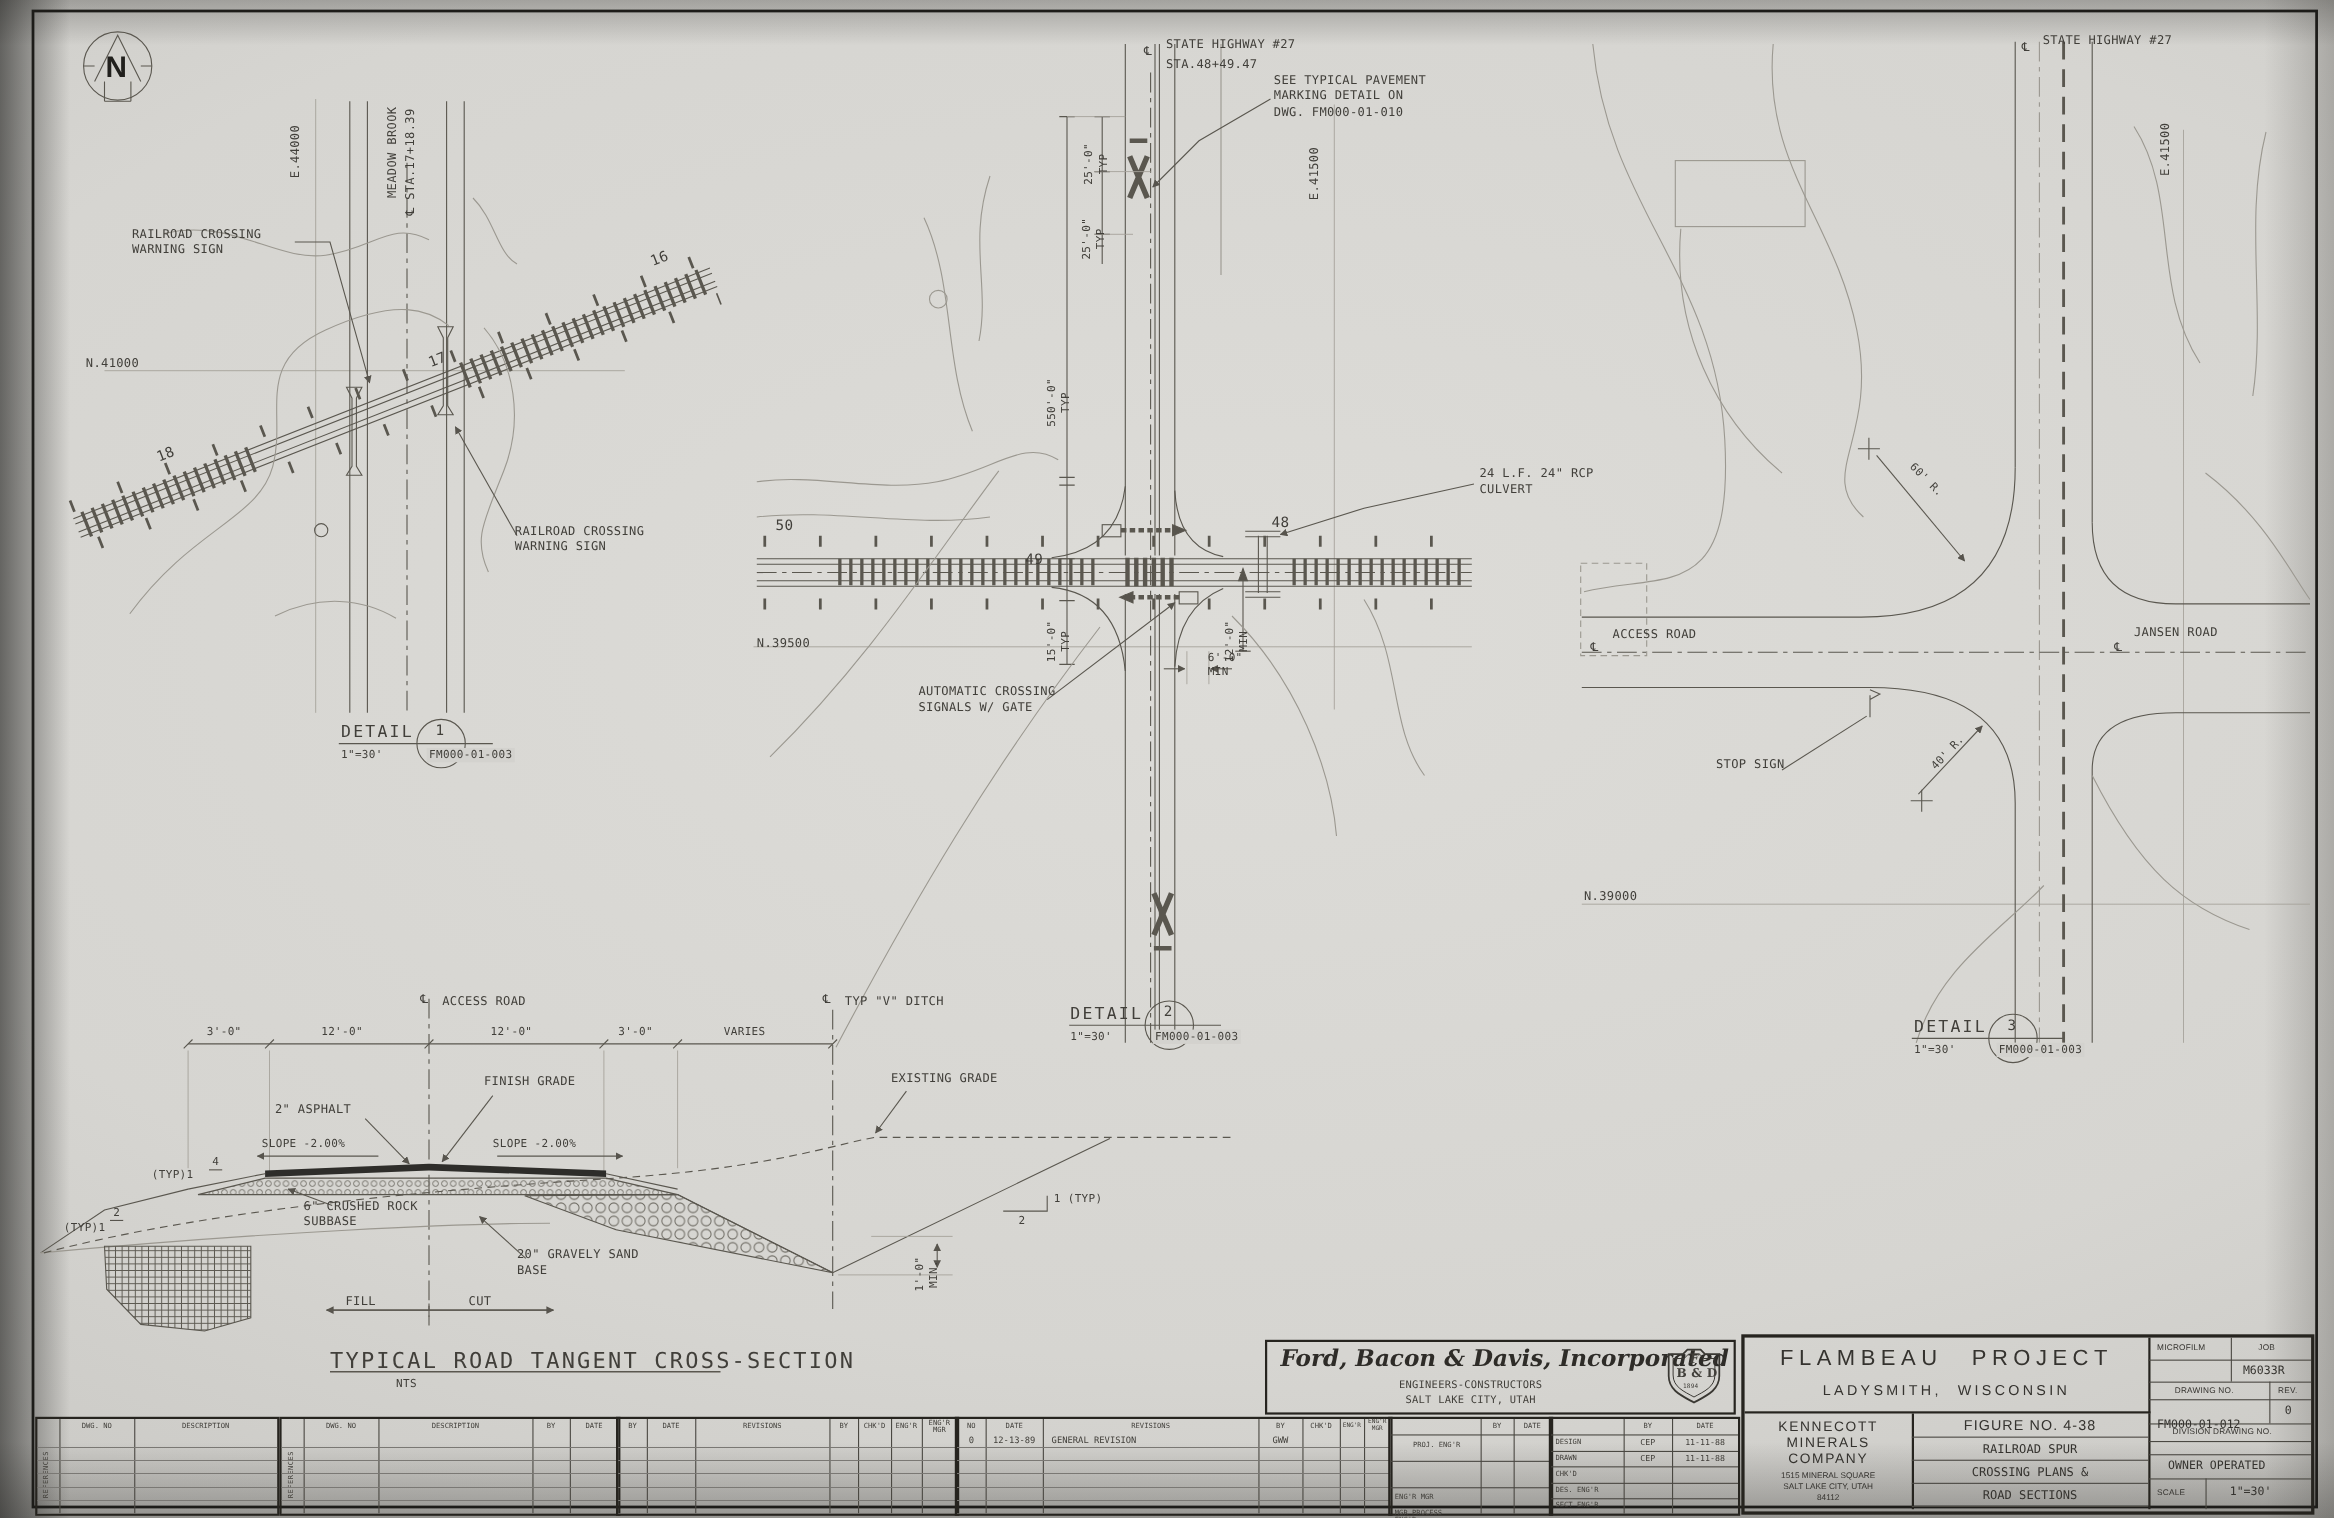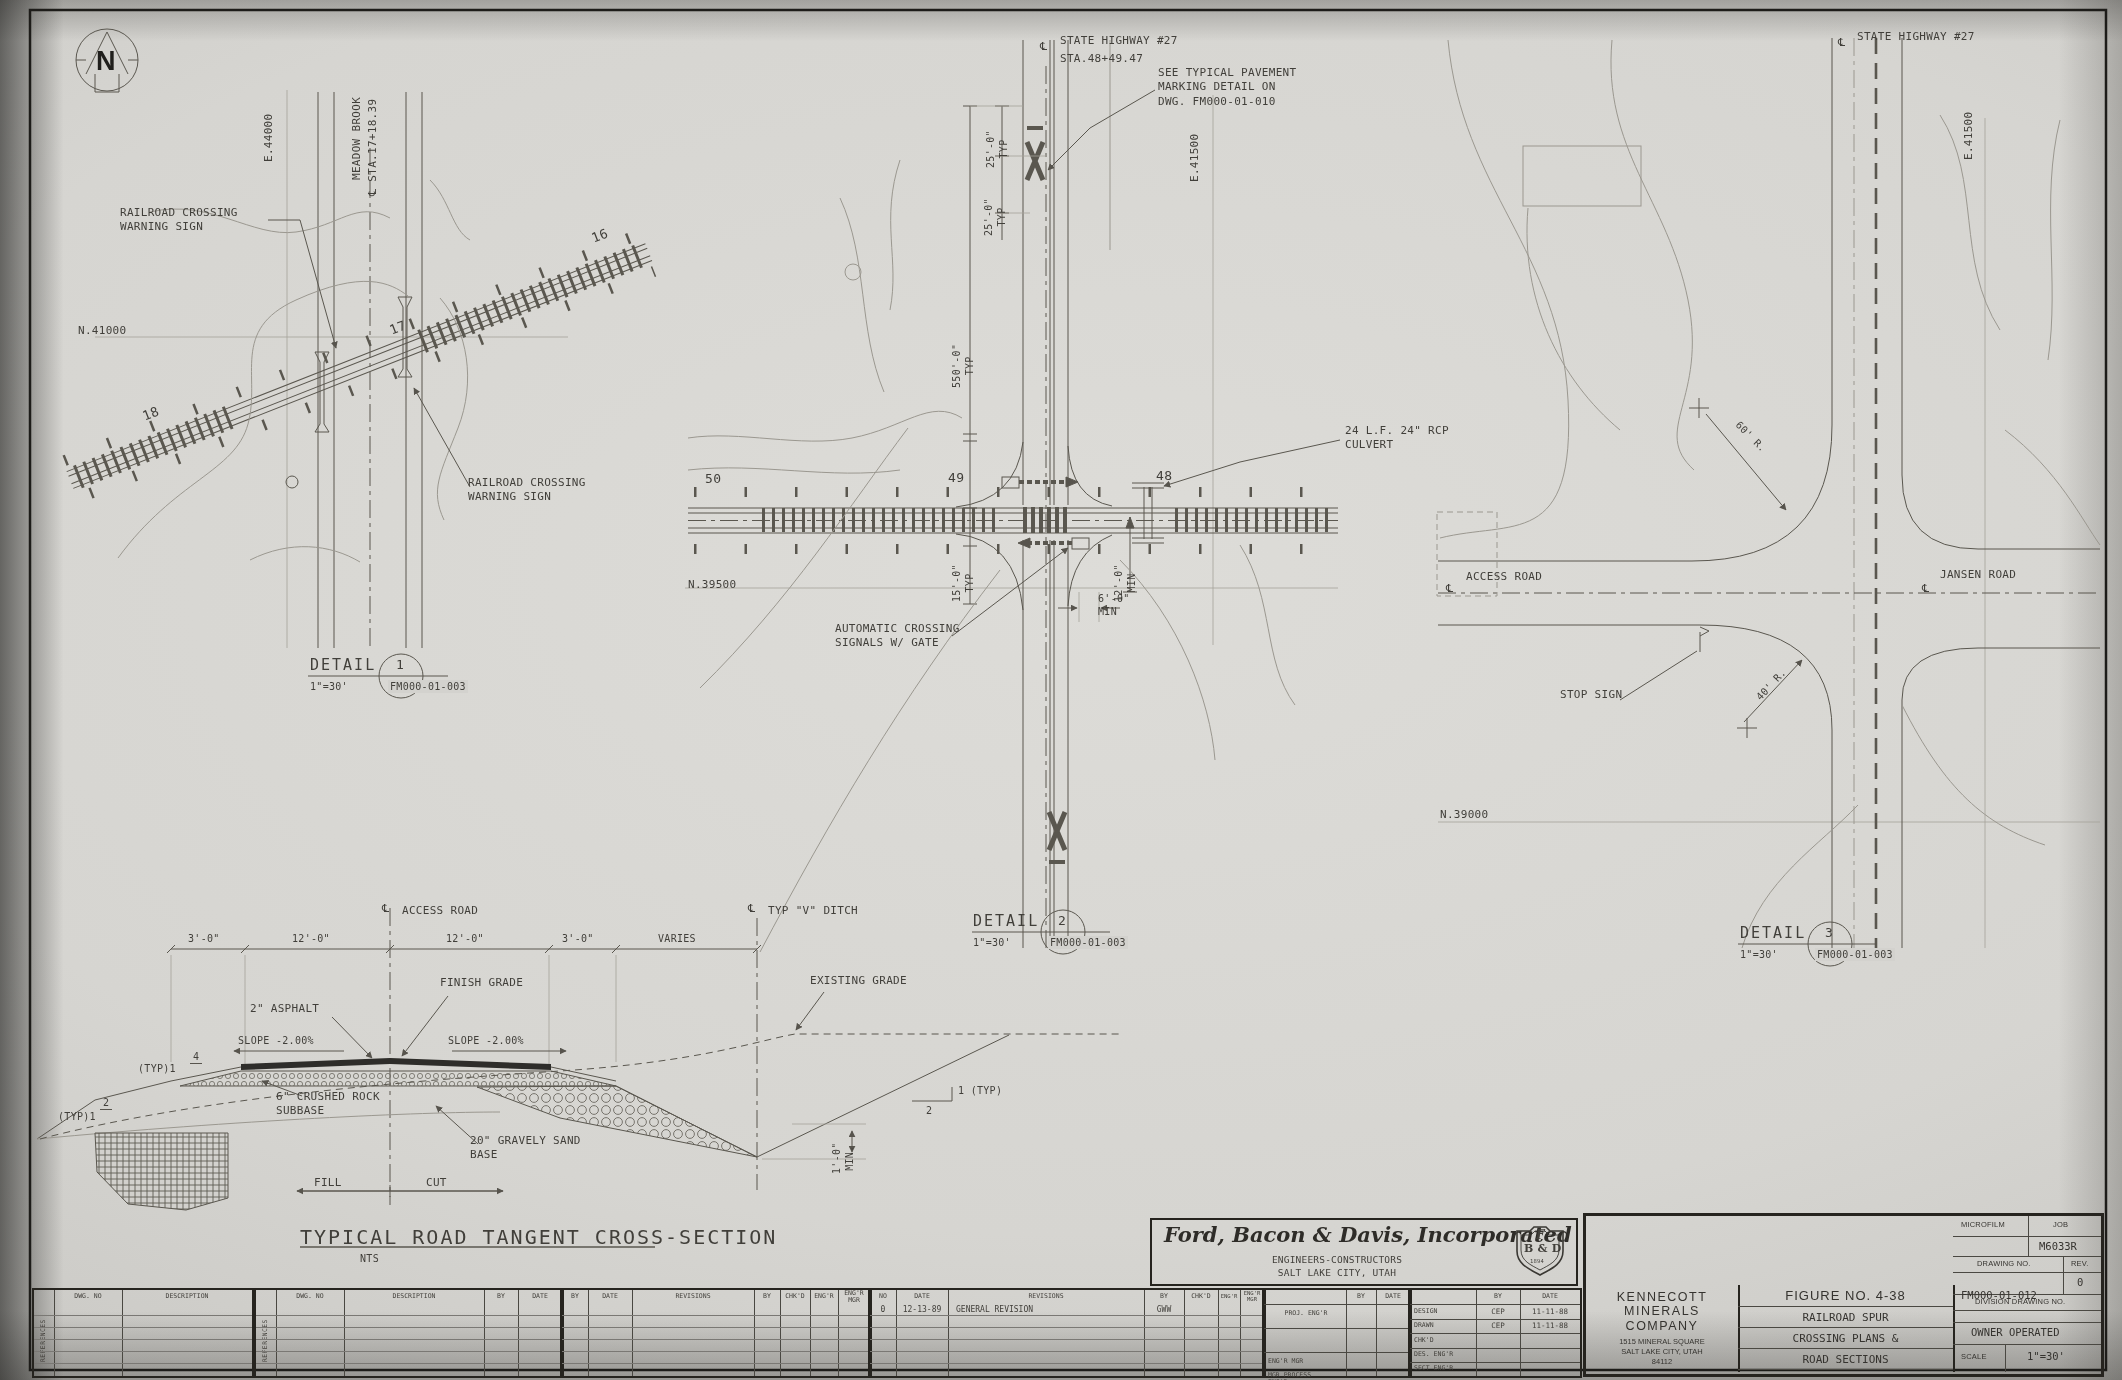--- a/index.html
+++ b/index.html
@@ -242,21 +242,21 @@
 MARKING DETAIL ON
 DWG. FM000-01-010</div>
 <div class="lab vlab sm c" style="left:984px;top:168px;">25'-0"
 TYP</div>
 <div class="lab vlab sm c" style="left:982px;top:236px;">25'-0"
 TYP</div>
 <div class="lab vlab" style="left:1188px;top:182px;">E.41500</div>
 <div class="lab vlab sm c" style="left:950px;top:388px;">550'-0"
 TYP</div>
 <div class="lab num" style="left:705px;top:471px;">50</div>
-<div class="lab num" style="left:932px;top:470px;margin-left:16px;">49</div>
+<div class="lab num" style="left:932px;top:502px;">49</div>
 <div class="lab num" style="left:1156px;top:468px;">48</div>
 <div class="lab" style="left:1345px;top:424px;">24 L.F. 24" RCP
 CULVERT</div>
 <div class="lab" style="left:688px;top:578px;">N.39500</div>
 <div class="lab vlab sm c" style="left:950px;top:602px;">15'-0"
 TYP</div>
 <div class="lab vlab sm c" style="left:1112px;top:602px;">12'-0"
 MIN</div>
 <div class="lab sm" style="left:1098px;top:592px;">6'-0"
 MIN</div>
@@ -324,20 +324,24 @@
     <path d="M5 8 h13 l4 -4 h12 l4 4 h13 v20 c0 13 -12 18 -23 24 c-11 -6 -23 -11 -23 -24 Z" fill="none" stroke="#3a3833" stroke-width="1.6"></path>
     <path d="M9 12 h10 l4 -4 h10 l4 4 h10 v15 c0 11 -10 15 -19 20 c-9 -5 -19 -9 -19 -20 Z" fill="none" stroke="#3a3833" stroke-width=".9"></path>
   </svg>
   <div class="tb-small" style="left:384px;top:8px;font-family:'DejaVu Serif',serif;font-style:italic;font-weight:bold;font-size:12px;">F</div>
   <div class="tb-small" style="left:372px;top:22px;font-family:'DejaVu Serif',serif;font-weight:bold;font-size:11px;">B &amp; D</div>
   <div class="tb-small" style="left:378px;top:38px;font-size:5.5px;">1894</div>
 </div>
 
 <div class="box flam" style="left:1583px;top:1213px;width:515px;height:158px;border-width:3px;">
 
+  <div style="position:absolute;left:0;top:0;width:367px;height:67px;border-right:2px solid #26241f;border-bottom:2px solid #26241f;">
+    <div style="position:absolute;left:0;top:8px;width:100%;text-align:center;font-size:20px;letter-spacing:5px;word-spacing:16px;">FLAMBEAU PROJECT</div>
+    <div style="position:absolute;left:0;top:40px;width:100%;text-align:center;font-size:13px;letter-spacing:3px;word-spacing:8px;">LADYSMITH, WISCONSIN</div>
+  </div>
 
   <div style="position:absolute;left:0;top:69px;width:152px;height:87px;border-right:2px solid #26241f;">
     <div style="position:absolute;left:0;top:5px;width:100%;text-align:center;font-size:12.5px;letter-spacing:1.5px;white-space:pre-line;line-height:1.15;">KENNECOTT
 MINERALS
 COMPANY</div>
     <div style="position:absolute;left:0;top:52px;width:100%;text-align:center;font-size:7.5px;white-space:pre-line;line-height:1.3;">1515 MINERAL SQUARE
 SALT LAKE CITY, UTAH
 84112</div>
   </div>
 

